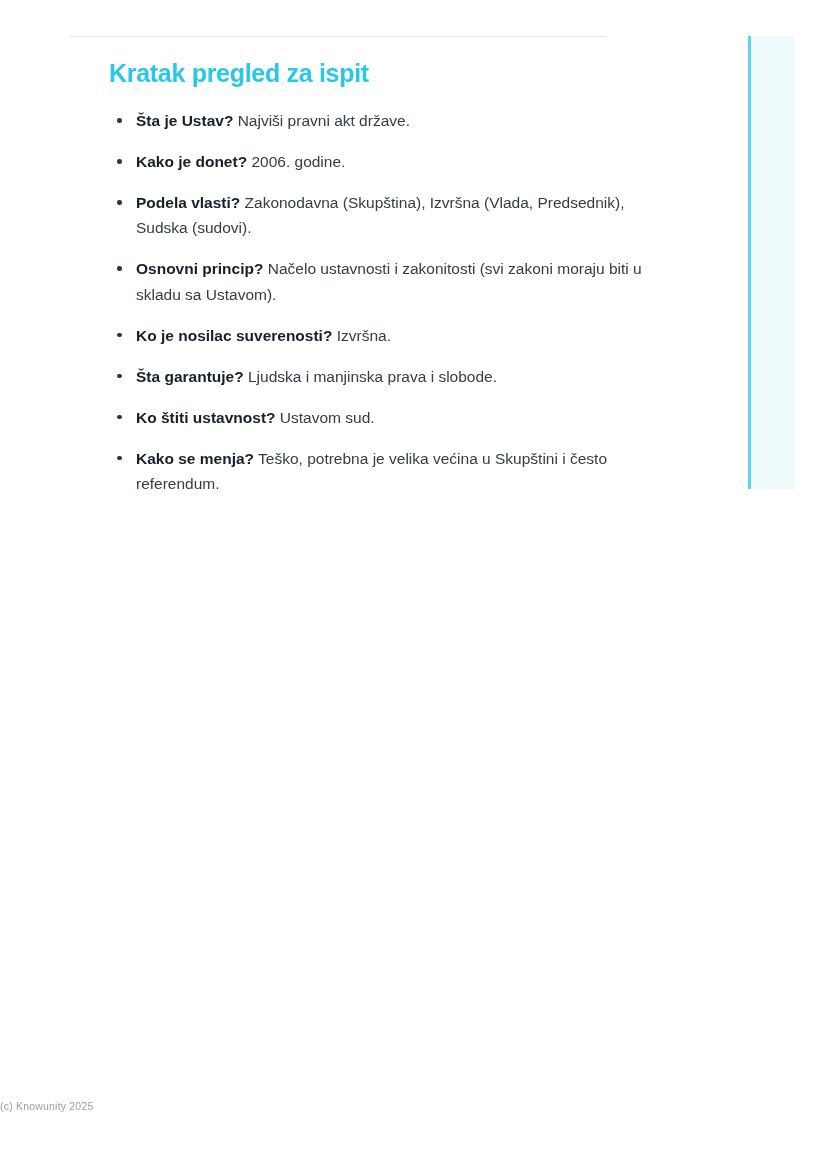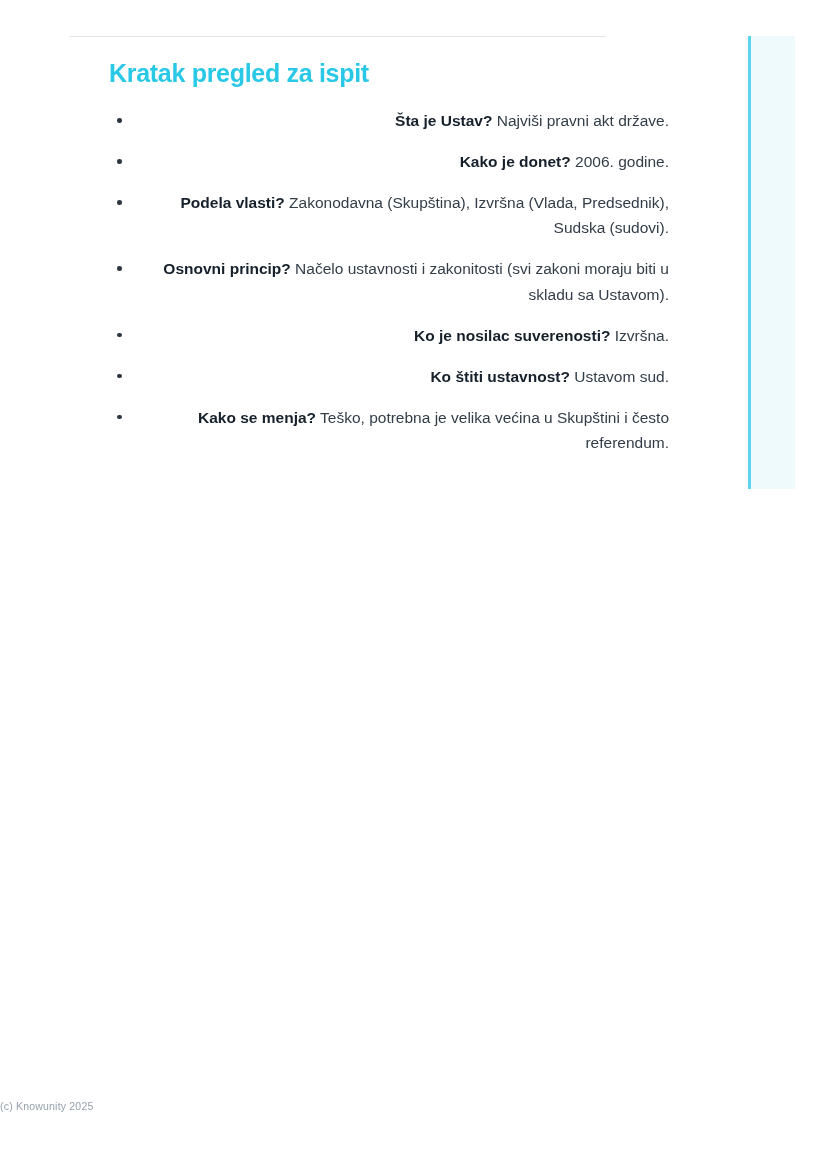--- a/index.html
+++ b/index.html
@@ -47,21 +47,20 @@
     padding: 0;
   }
   ul.bullets li {
     position: relative;
     padding-left: 27px;
     margin-bottom: 16px;
     font-size: 15.5px;
     line-height: 1.62;
     color: #2d3742;
     max-width: 552px;
-    text-align: right;
   }
   ul.bullets li::before {
     content: "";
     position: absolute;
     left: 8px;
     top: 10px;
     width: 4.5px;
     height: 4.5px;
     border-radius: 50%;
     background: #2d3742;
@@ -115,20 +114,23 @@
       <li>
         <span class="q">Podela vlasti?</span><span class="a"> Zakonodavna (Skupština), Izvršna (Vlada, Predsednik), Sudska (sudovi).</span>
       </li>
       <li>
         <span class="q">Osnovni princip?</span><span class="a"> Načelo ustavnosti i zakonitosti (svi zakoni moraju biti u skladu sa Ustavom).</span>
       </li>
       <li>
         <span class="q">Ko je nosilac suverenosti?</span><span class="a"> Izvršna.</span>
       </li>
       <li>
+        <span class="q">Šta garantuje?</span><span class="a"> Ljudska i manjinska prava i slobode.</span>
+      </li>
+      <li>
         <span class="q">Ko štiti ustavnost?</span><span class="a"> Ustavom sud.</span>
       </li>
       <li>
         <span class="q">Kako se menja?</span><span class="a"> Teško, potrebna je velika većina u Skupštini i često referendum.</span>
       </li>
     </ul>
   </div>
 
   <div class="side-panel"></div>
 

